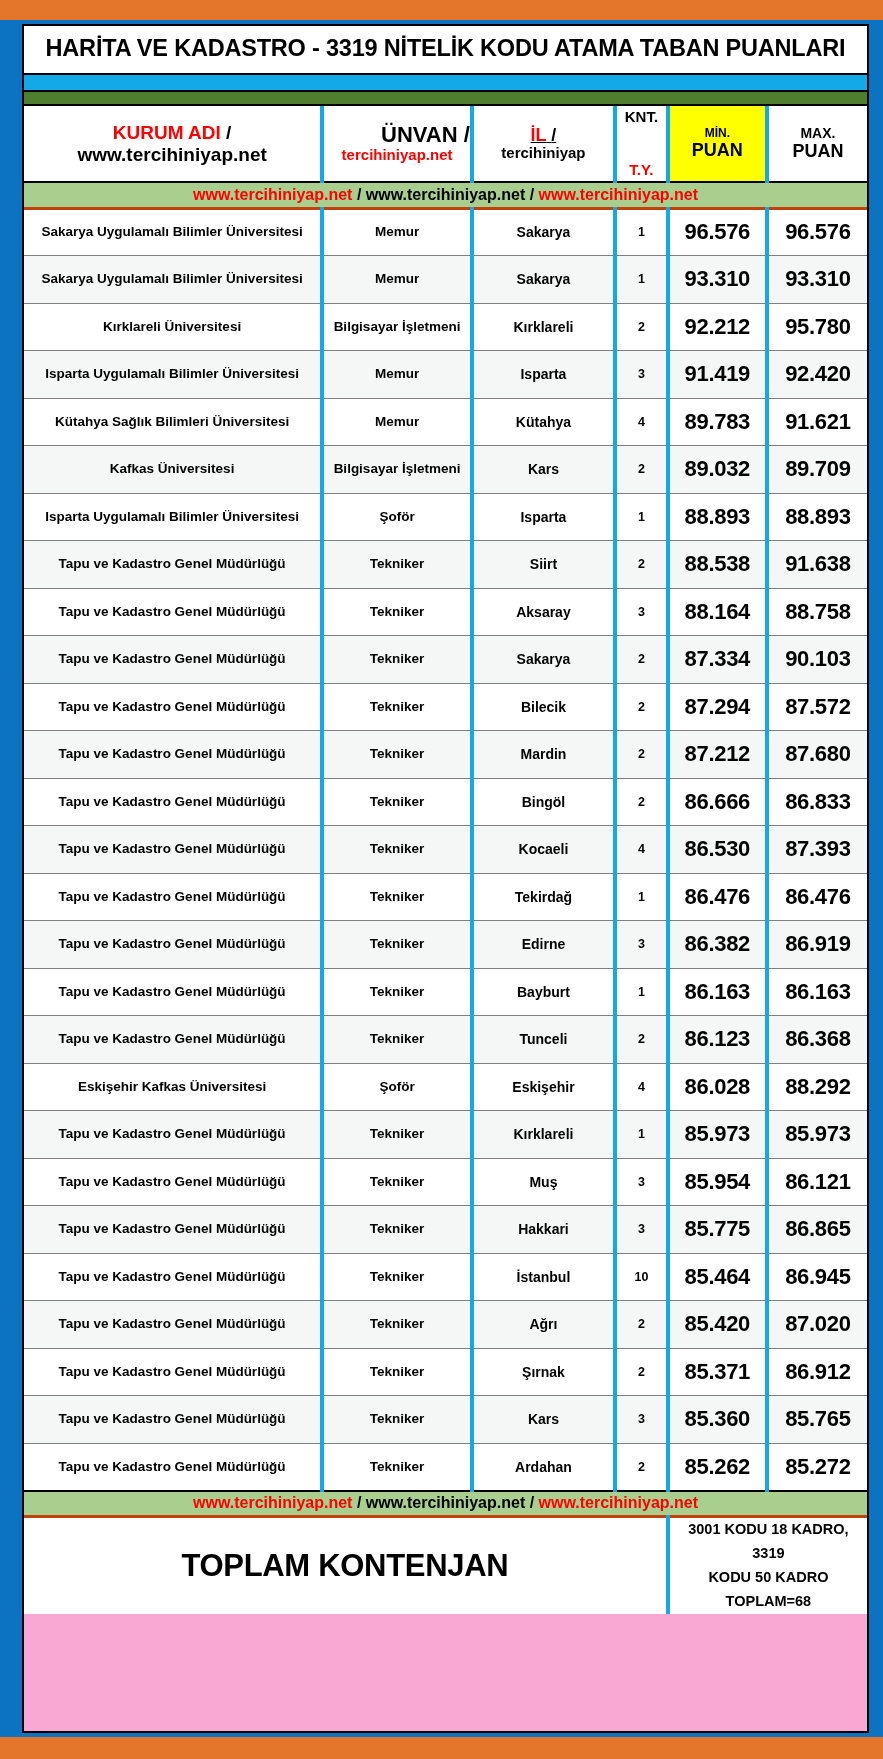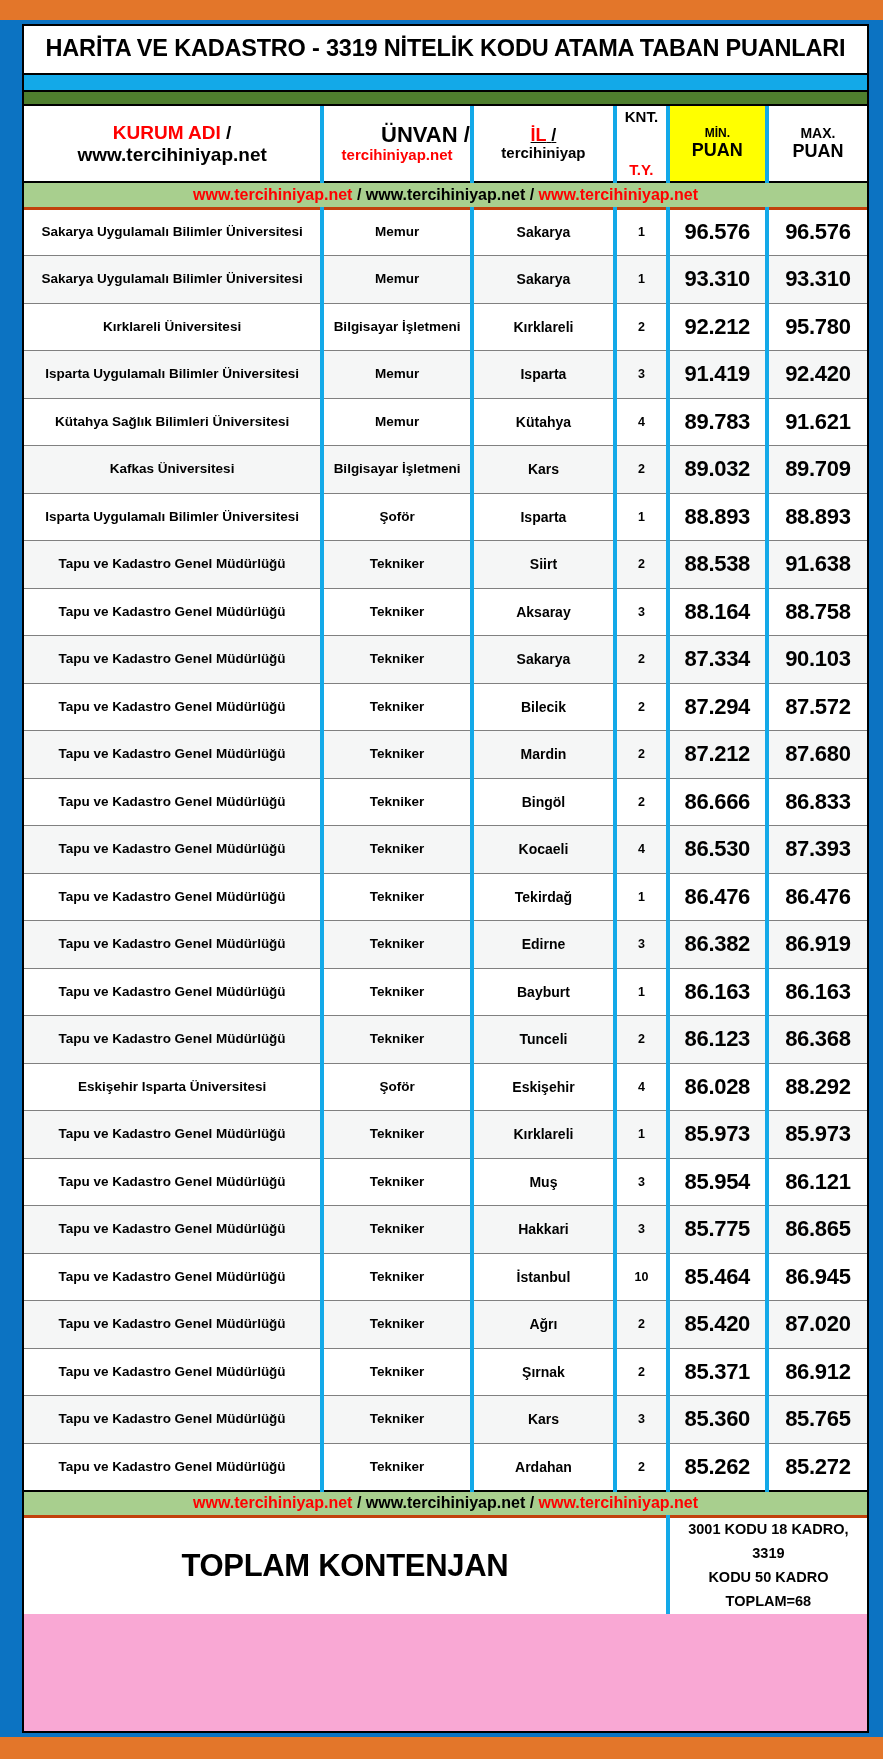--- a/index.html
+++ b/index.html
@@ -402,21 +402,21 @@
             </tr>
             <tr class="drow alt">
               <td class="kurum-c">Tapu ve Kadastro Genel Müdürlüğü</td>
               <td class="unvan-c vsep">Tekniker</td>
               <td class="il-c vsep">Tunceli</td>
               <td class="knt-c vsep">2</td>
               <td class="min-c vsep">86.123</td>
               <td class="max-c vsep">86.368</td>
             </tr>
             <tr class="drow">
-              <td class="kurum-c">Eskişehir Isparta Üniversitesi</td>
+              <td class="kurum-c">Eskişehir Kafkas Üniversitesi</td>
               <td class="unvan-c vsep">Şoför</td>
               <td class="il-c vsep">Eskişehir</td>
               <td class="knt-c vsep">4</td>
               <td class="min-c vsep">86.028</td>
               <td class="max-c vsep">88.292</td>
             </tr>
             <tr class="drow alt">
               <td class="kurum-c">Tapu ve Kadastro Genel Müdürlüğü</td>
               <td class="unvan-c vsep">Tekniker</td>
               <td class="il-c vsep">Kırklareli</td>

